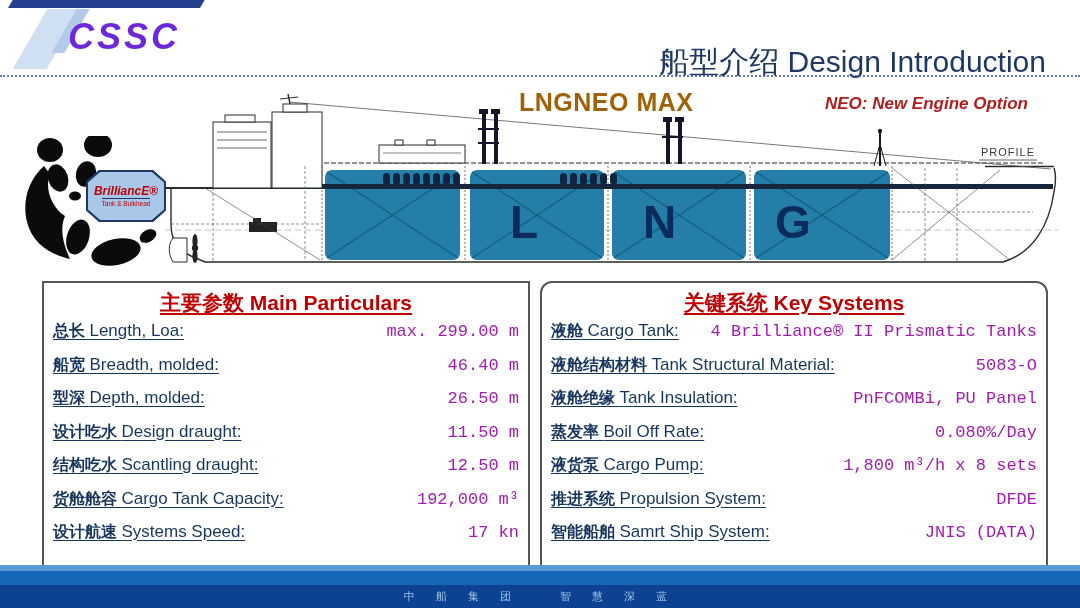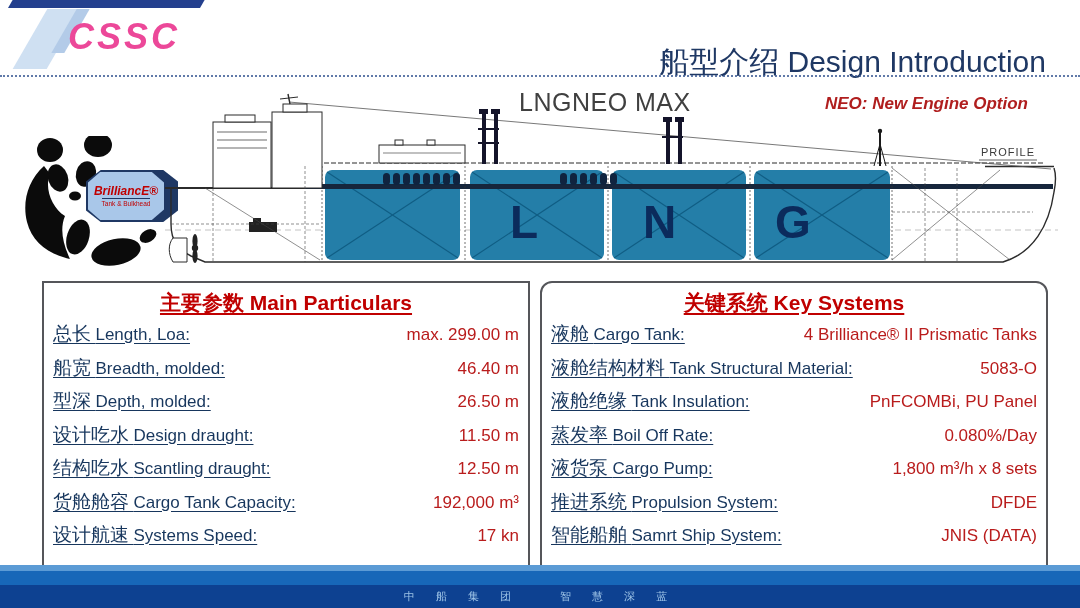--- a/index.html
+++ b/index.html
@@ -7,52 +7,52 @@
          font-family:"Liberation Sans","DejaVu Sans",sans-serif;}
 
   
   .logo-topbar{position:absolute;left:8px;top:0;width:192px;height:8px;background:#24408E;
                transform:skewX(-30deg);transform-origin:bottom left;}
   .logo-stripe1{position:absolute;left:30px;top:9px;width:34px;height:60px;background:#CFE0F2;
                 transform:skewX(-30deg);}
   .logo-stripe2{position:absolute;left:64px;top:9px;width:13px;height:44px;background:#B3CBE8;
                 transform:skewX(-30deg);}
   .logo-text{position:absolute;left:68px;top:16px;font-size:36px;font-weight:bold;font-style:italic;
-             color:#ec4899;letter-spacing:3px;}
+             color:#6d28d9;letter-spacing:3px;}
   .page-title{position:absolute;right:34px;top:26px;font-size:30px;color:#1F3864;white-space:nowrap;margin-top:16px;}
   .dotted-rule{position:absolute;left:0;top:75px;width:1080px;border-top:2px dotted #3A5A94;opacity:.8;}
 
   
-  .ship-name{position:absolute;left:519px;top:88px;font-size:25px;font-weight:normal;color:#404040;
+  .ship-name{position:absolute;left:519px;top:88px;font-size:25px;font-weight:bold;color:#a16207;
              letter-spacing:.5px;text-align:right;}
   .neo-note{position:absolute;right:52px;top:94px;font-size:17px;font-weight:bold;font-style:italic;
             color:#B01E1E;}
   .ship-svg{position:absolute;left:165px;top:92px;width:900px;height:186px;}
   .panda-svg{position:absolute;left:20px;top:136px;width:150px;height:132px;}
   .badge{position:absolute;left:86px;top:170px;width:80px;height:52px;
          clip-path:polygon(16% 0,84% 0,100% 22%,100% 78%,84% 100%,16% 100%,0 78%,0 22%);
-         background:#1F3864;padding-left:12px;}
+         background:#1F3864;}
   .badge-inner{position:absolute;left:2px;top:2px;width:76px;height:48px;
          clip-path:polygon(16% 0,84% 0,100% 22%,100% 78%,84% 100%,16% 100%,0 78%,0 22%);
          background:#A9C7E9;display:flex;flex-direction:column;align-items:center;justify-content:center;}
   .badge-main{color:#C00000;font-weight:bold;font-style:italic;font-size:12px;line-height:14px;}
   .badge-sub{color:#C00000;font-size:6.5px;line-height:8px;border-top:1px solid #1F3864;padding-top:1px;}
 
   
   .pbox{position:absolute;top:281px;height:350px;border:2px solid #55565A;background:#fff;
         box-sizing:border-box;padding:2px 9px 7px 9px;}
   .pbox-left{left:42px;width:488px;}
   .pbox-right{left:540px;width:508px;border-radius:12px;}
   .pbox-title{height:36px;line-height:36px;text-align:center;color:#C00000;font-weight:bold;
               font-size:21px;text-decoration:underline;text-underline-offset:3px;}
   .prow{display:flex;justify-content:space-between;align-items:baseline;height:33.5px;}
   .plabel{text-decoration:underline;text-underline-offset:3px;color:#17365D;white-space:nowrap;}
-  .plabel .cn{font-weight:normal;font-size:19px;}
+  .plabel .cn{font-weight:bold;font-size:16px;}
   .plabel .en{font-size:17px;}
-  .pvalue{color:#b91c1c;font-size:17px;white-space:nowrap;}
+  .pvalue{color:#a21caf;font-size:17px;white-space:nowrap;font-family:Liberation Mono, monospace;}
 
   
   .footer-light{position:absolute;left:0;top:565px;width:1080px;height:6px;background:#5B9BD5;}
   .footer-mid{position:absolute;left:0;top:571px;width:1080px;height:14px;background:#1767B8;}
   .footer-dark{position:absolute;left:0;top:585px;width:1080px;height:23px;background:#0D4191;
                color:#9DC3E6;font-size:11px;line-height:23px;text-align:center;letter-spacing:9px;}
 </style>
 </head>
 <body>
 

